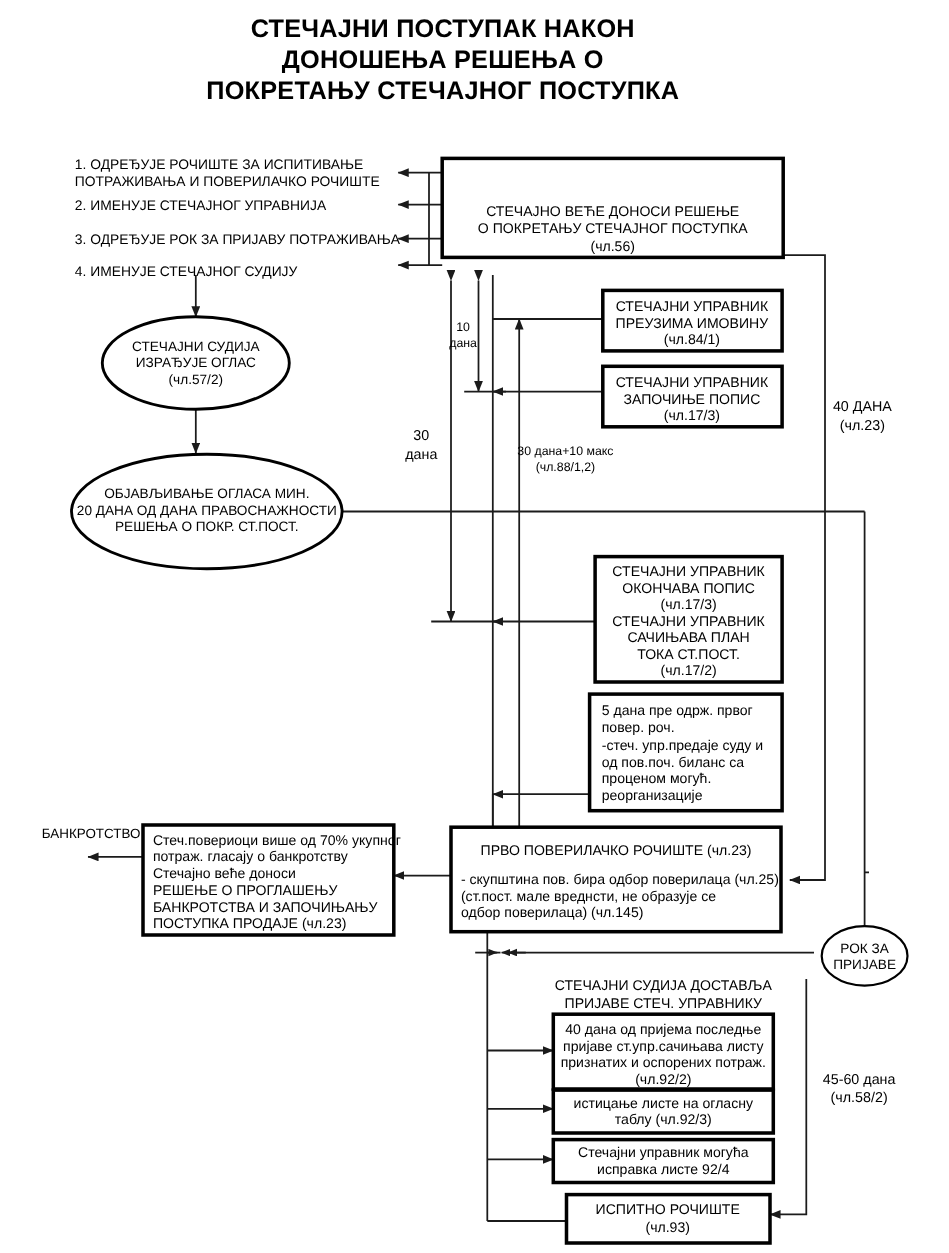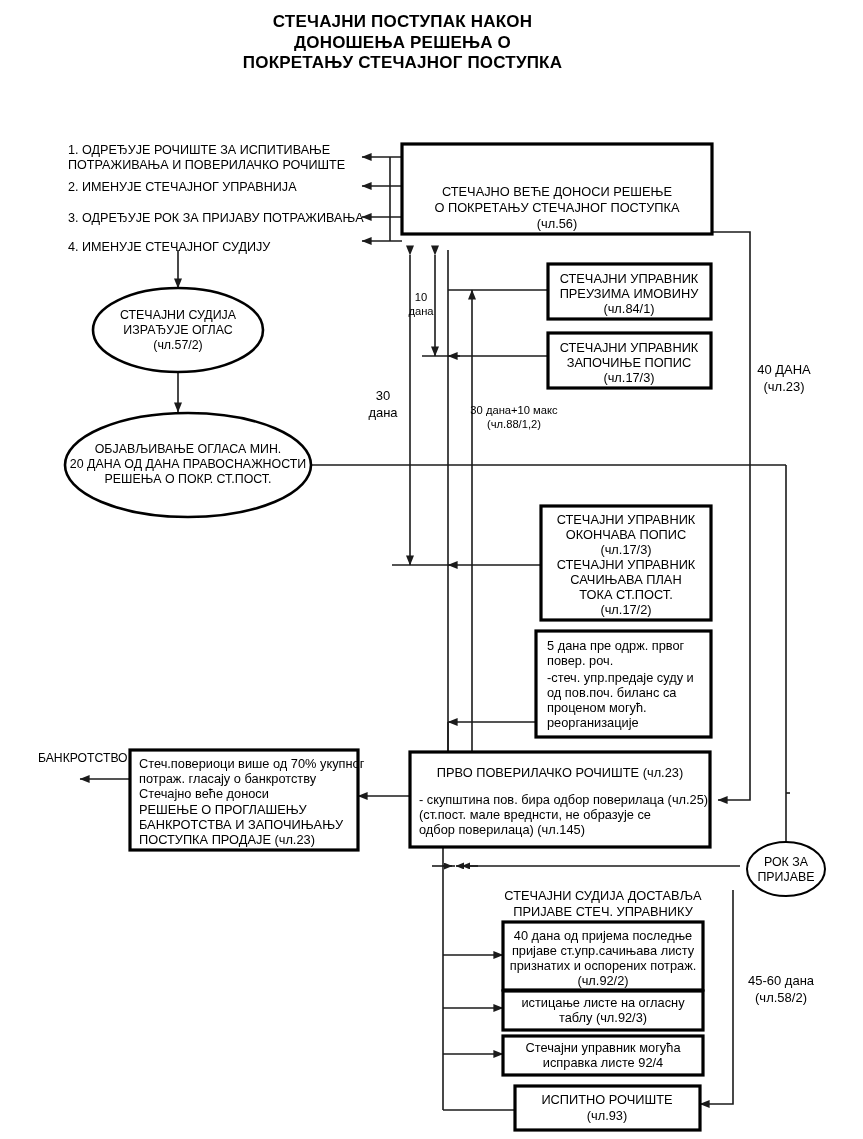--- a/index.html
+++ b/index.html
@@ -14,21 +14,21 @@
     background: #ffffff;
     font-family: "Liberation Sans", sans-serif;
     overflow: hidden;
   }
   #diagram-title {
     position: absolute;
     left: 0;
     top: 12px;
     width: 805px;
     text-align: center;
-    font-size: 17px;
+    font-size: 23px;
     font-weight: bold;
     line-height: 1.22;
     letter-spacing: 0.2px;
     color: #000;
     white-space: pre-line;
   }
   svg.flow {
     position: absolute;
     left: 0;
     top: 0;

